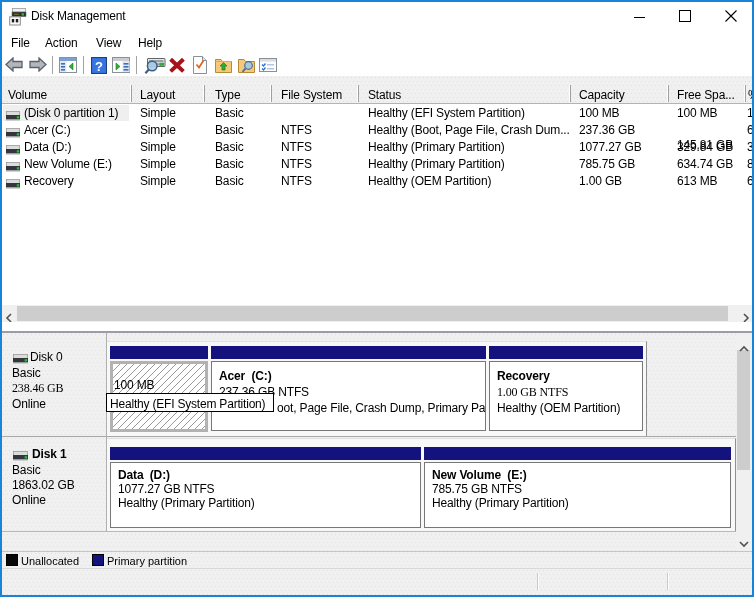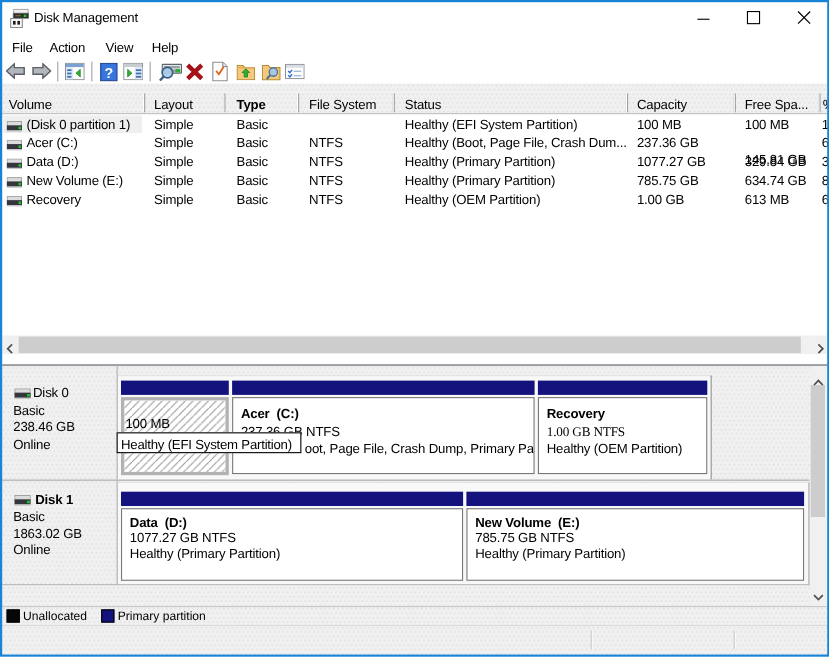--- a/index.html
+++ b/index.html
@@ -137,21 +137,21 @@
  <path d="M3 10.5 L4.5 12 L6.5 9.5" fill="none" stroke="#2b6fd4" stroke-width="1.3"></path>
  <rect x="8" y="6.2" width="7" height="1.2" fill="#9fb9da"></rect>
  <rect x="8" y="10.2" width="7" height="1.2" fill="#9fb9da"></rect>
 </svg></div>
 <div class="abs dots" style="left:2px;top:76px;width:750px;height:8px;"></div>
 
 <div class="abs dots" style="left:2px;top:84px;width:750px;height:19px;border-bottom:1px solid #b3b3b3;box-sizing:content-box;"></div>
 <div id="hdr">
 <div class="abs t12" style="left:8px;top:88px;">Volume</div>
 <div class="abs t12" style="left:140px;top:88px;">Layout</div>
-<div class="abs t12" style="left:215px;top:88px;font-weight:bold;">Type</div>
+<div class="abs t12" style="left:215px;top:88px;">Type</div>
 <div class="abs t12" style="left:281px;top:88px;">File System</div>
 <div class="abs t12" style="left:368px;top:88px;">Status</div>
 <div class="abs t12" style="left:579px;top:88px;">Capacity</div>
 <div class="abs t12" style="left:677px;top:88px;">Free Spa...</div>
 <div class="abs t12" style="left:748px;top:88px;width:5px;overflow:hidden;">% Free</div>
 <div class="abs sepv" style="left:130px;top:85px;height:17px;"></div>
 <div class="abs sepv" style="left:203px;top:85px;height:17px;"></div>
 <div class="abs sepv" style="left:270px;top:85px;height:17px;"></div>
 <div class="abs sepv" style="left:357px;top:85px;height:17px;"></div>
 <div class="abs sepv" style="left:569px;top:85px;height:17px;"></div>
@@ -255,21 +255,21 @@
 
 <div class="abs" style="left:13px;top:350px;">
 <svg width="15" height="10" viewBox="0 0 15 10">
  <rect x="0.5" y="0.5" width="14" height="4" fill="#dcdcdc" stroke="#9a9a9a" stroke-width="0.8"></rect>
  <rect x="0" y="4" width="15" height="4.6" fill="#33373d"></rect>
  <rect x="11.6" y="5.2" width="2.5" height="2.3" fill="#1fc32a"></rect>
  <rect x="0" y="8.6" width="15" height="1.2" fill="#c7c7c7"></rect>
       </svg></div>
 <div class="abs t12" style="left:30px;top:350px;font-weight:normal;">Disk 0</div>
 <div class="abs t12" style="left:12px;top:366px;">Basic</div>
-<div class="abs t12" style="left:12px;top:381px;">238.46 GB</div>
+<div class="abs t12" style="left:12px;top:381px;font-family:Liberation Serif, serif;">238.46 GB</div>
 <div class="abs t12" style="left:12px;top:397px;">Online</div>
 <div class="abs" style="left:106px;top:333px;width:1px;height:103px;background:#b0b0b0;"></div>
 
 <div class="abs navy" style="left:110px;top:346px;width:98px;height:13px;"></div>
 <div class="abs" style="left:110px;top:361px;width:98px;height:71px;border:3px solid #b2b2b2;box-sizing:border-box;background:#fff;">
 <svg width="92" height="65" style="display:block;">
 <defs>
           <pattern id="hp" width="7" height="7" patternUnits="userSpaceOnUse">
 <path d="M-1 8 L8 -1" stroke="#999999" stroke-width="1"></path>
           </pattern>

